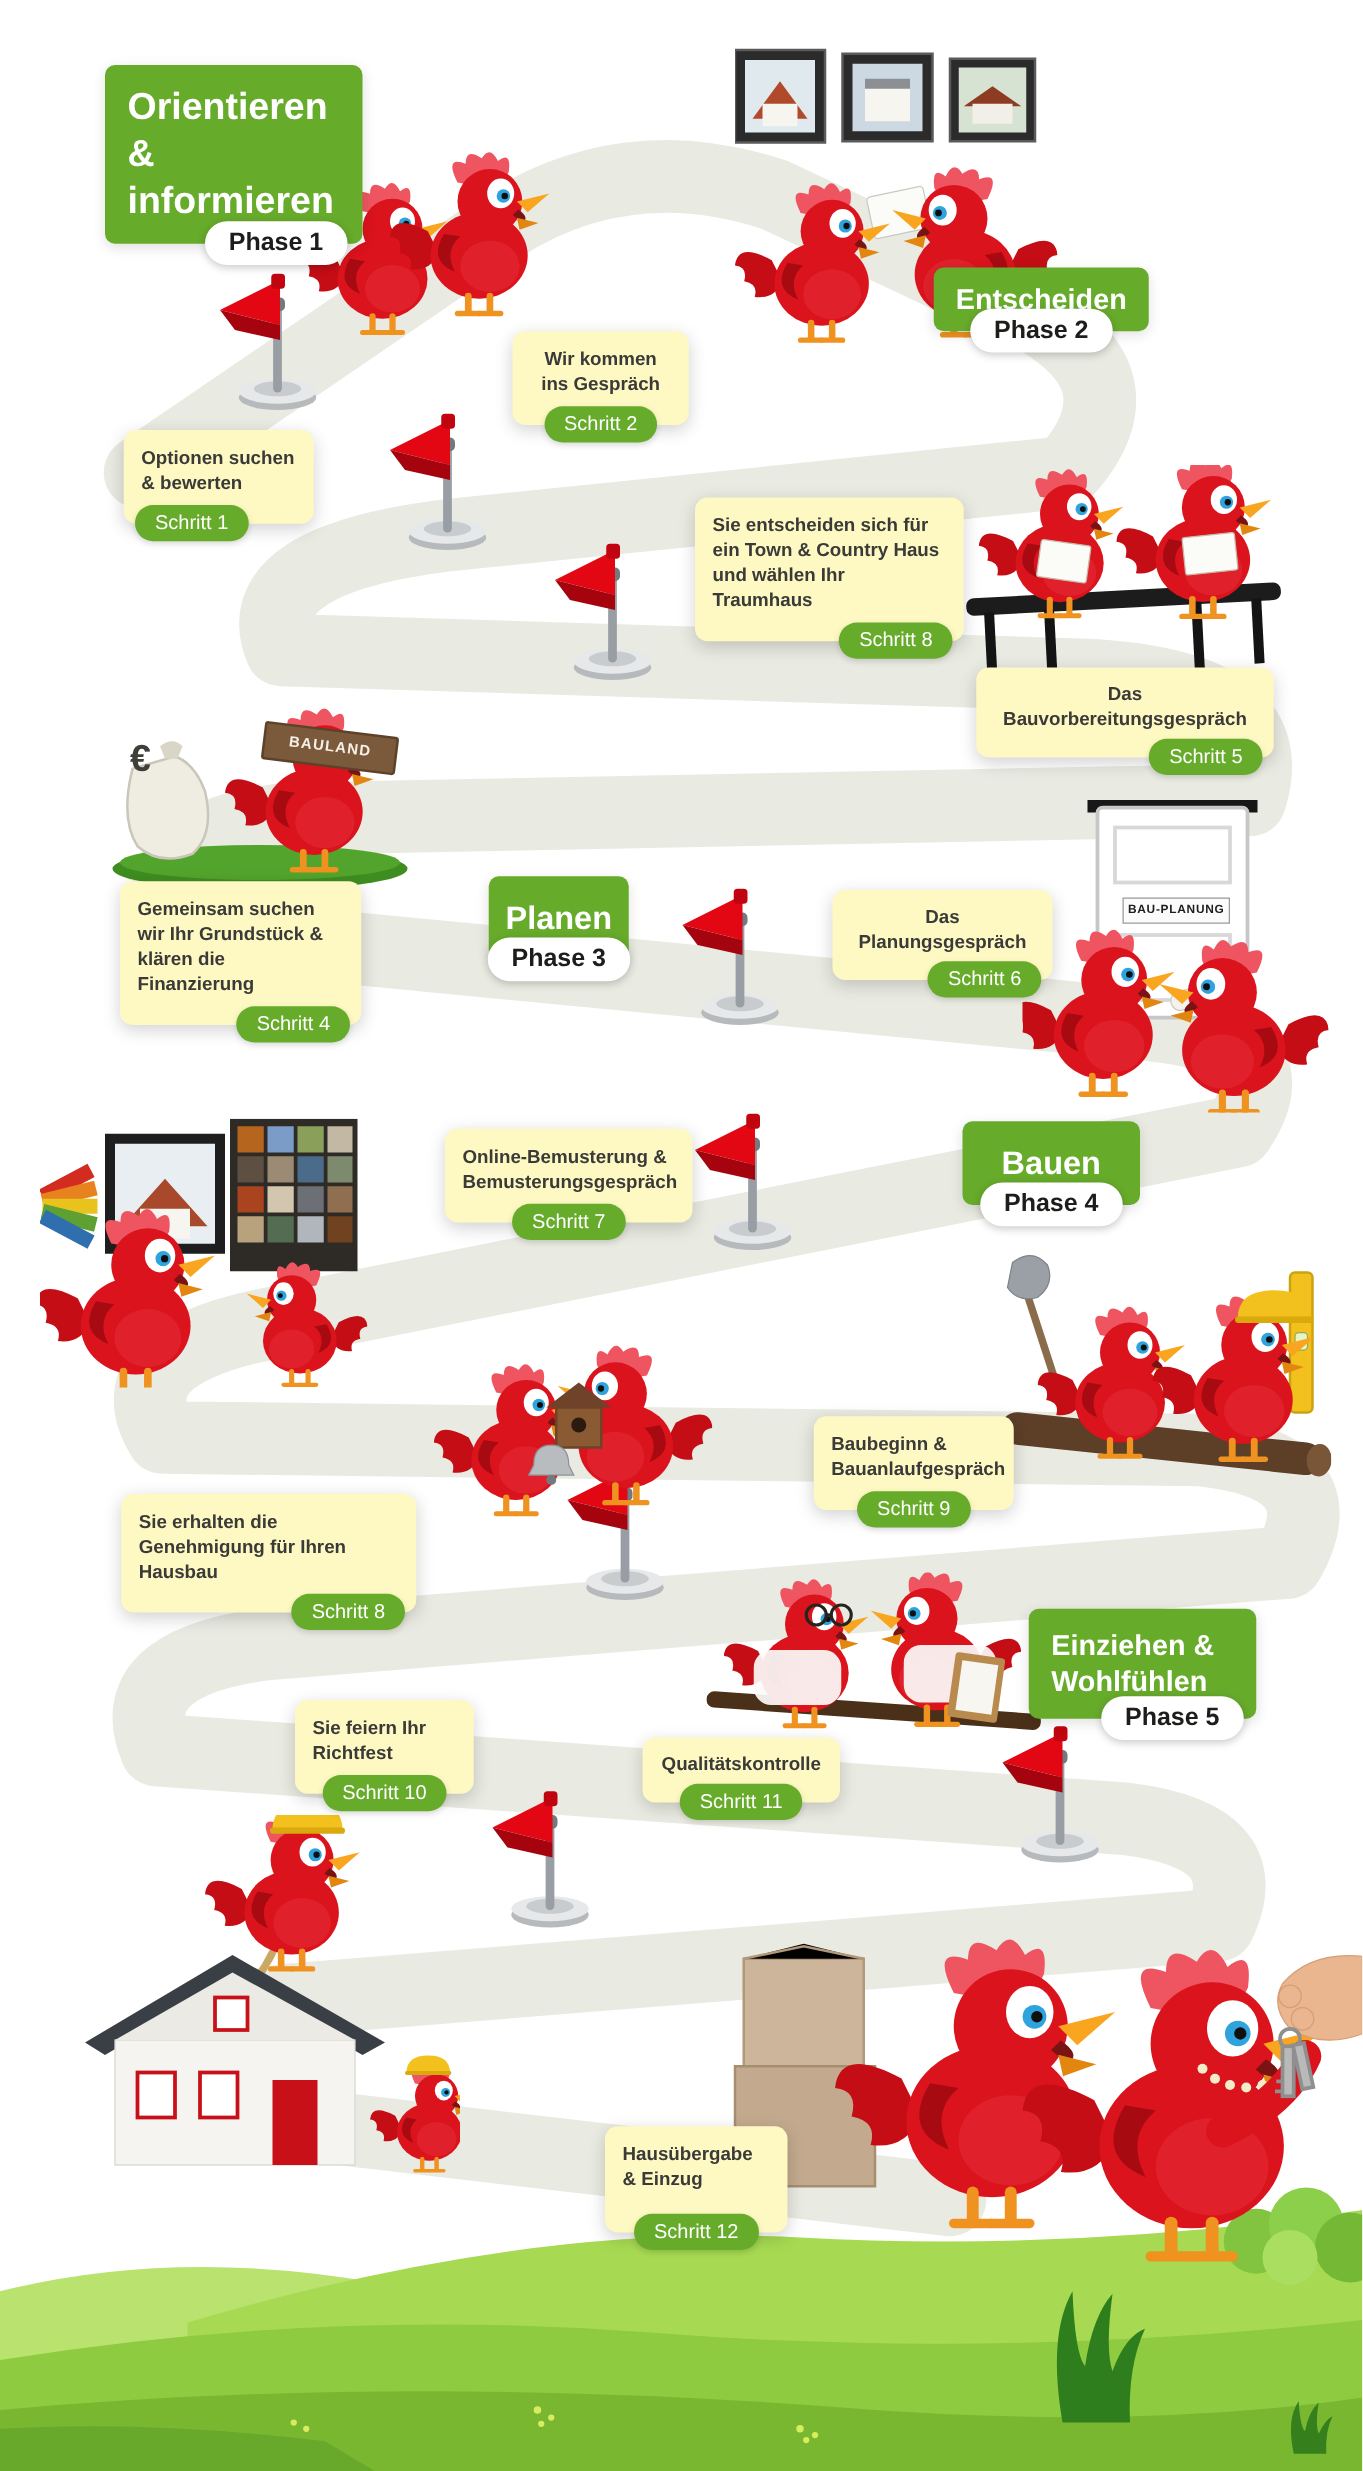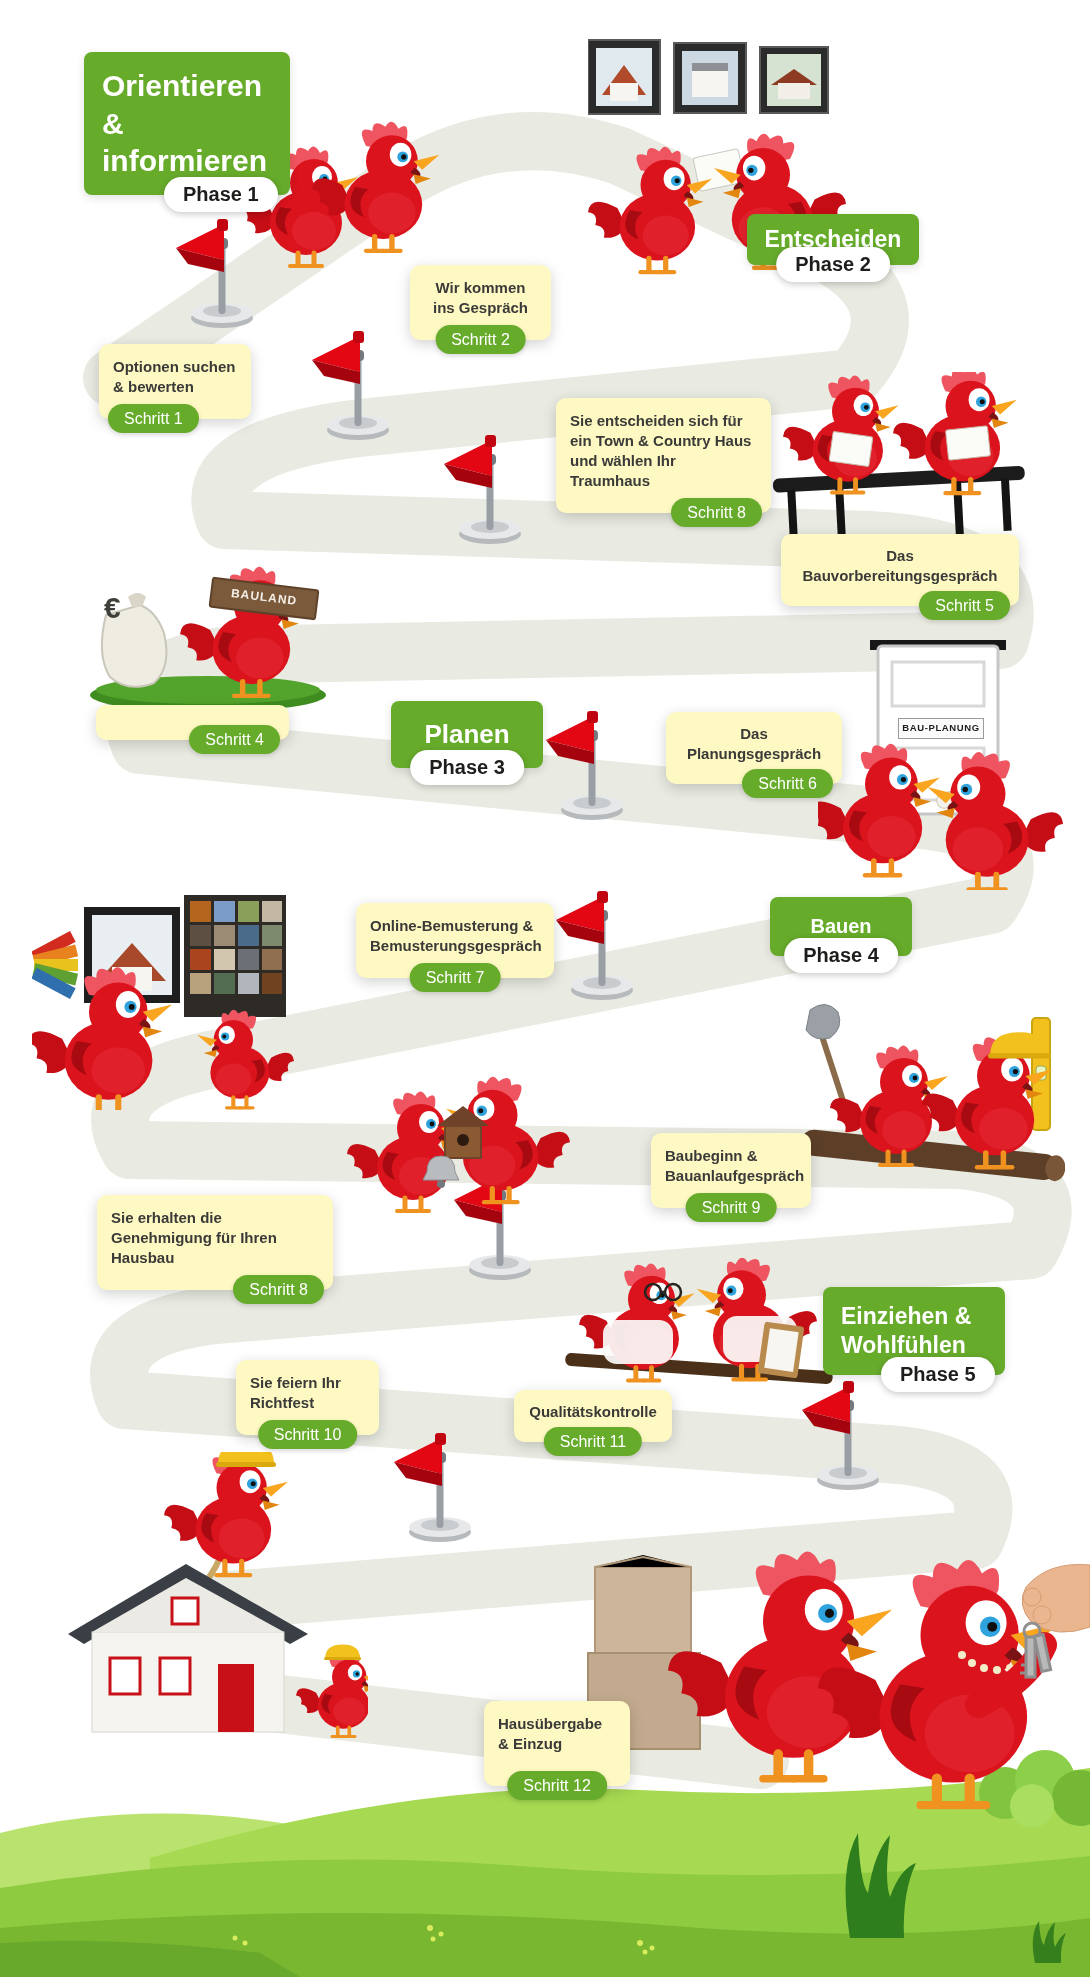--- a/index.html
+++ b/index.html
@@ -425,46 +425,47 @@
   </div>
 
   <div class="phase" style="left:84px;top:52px;width:206px">
     <div class="ptitle" style="font-size:30px">Orientieren &amp; informieren</div>
     <div class="pbadge" style="left:80px">Phase 1</div>
   </div>
   <div class="phase" style="left:747px;top:214px;width:172px">
     <div class="ptitle ta-c" style="font-size:23px;padding:11px 10px">Entscheiden</div>
     <div class="pbadge pb-c">Phase 2</div>
   </div>
-  <div class="phase" style="left:391px;top:701px;width:152px">
+  <div class="phase" style="left:391px;top:701px;width:112px">
     <div class="ptitle ta-c" style="font-size:26px;padding:17px 8px">Planen</div>
     <div class="pbadge pb-c">Phase 3</div>
   </div>
   <div class="phase" style="left:770px;top:897px;width:142px">
-    <div class="ptitle ta-c" style="font-size:20px;padding:17px 8px">Bauen</div>
+    <div class="ptitle ta-c" style="font-size:26px;padding:17px 8px">Bauen</div>
     <div class="pbadge pb-c">Phase 4</div>
   </div>
   <div class="phase" style="left:823px;top:1287px;width:182px">
     <div class="ptitle" style="font-size:23px">Einziehen &amp; Wohlfühlen</div>
     <div class="pbadge" style="left:58px">Phase 5</div>
   </div>
 
   <div class="step" style="left:85px;top:344px;width:124px">
     <span>Optionen suchen &amp; bewerten</span>
     <div class="sbadge sb-l">Schritt 1</div>
   </div>
   <div class="step ta-c" style="left:396px;top:265px;width:113px">
     <span>Wir kommen ins Gespräch</span>
     <div class="sbadge sb-c">Schritt 2</div>
   </div>
   <div class="step" style="left:542px;top:398px;width:187px">
     <span>Sie entscheiden sich für ein Town &amp; Country Haus und wählen Ihr Traumhaus</span>
     <div class="sbadge sb-r">Schritt 8</div>
   </div>
   <div class="step" style="left:82px;top:705px;width:165px">
+    <span>Gemeinsam suchen wir Ihr Grundstück &amp; klären die Finanzierung</span>
     <div class="sbadge sb-r">Schritt 4</div>
   </div>
   <div class="step ta-c" style="left:767px;top:534px;width:218px;padding:12px 10px 20px 10px">
     <span>Das Bauvorbereitungsgespräch</span>
     <div class="sbadge sb-r">Schritt 5</div>
   </div>
   <div class="step ta-c" style="left:652px;top:712px;width:156px;padding:12px 10px 20px 10px">
     <span>Das Planungsgespräch</span>
     <div class="sbadge sb-r">Schritt 6</div>
   </div>

